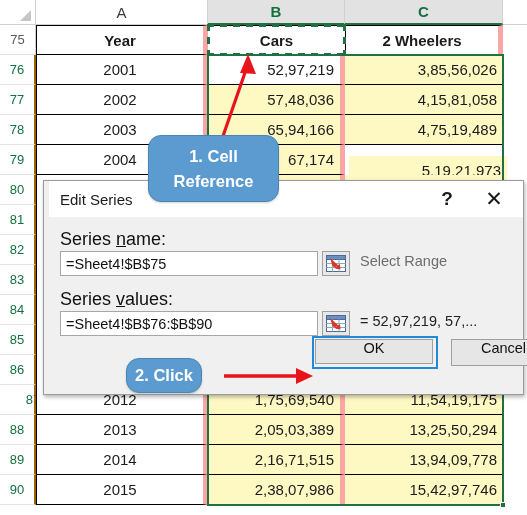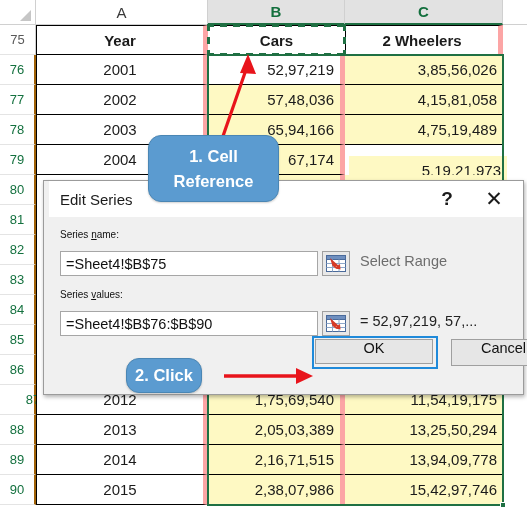--- a/index.html
+++ b/index.html
@@ -103,21 +103,21 @@
   }
   .tbbtn {
     position:absolute; top:0; height:36px; width:42px;
     display:flex; align-items:center; justify-content:center;
     color:#1b1b1b; cursor:default; background:transparent;
   }
   #helpbtn { right:55px; font-size:19px; font-weight:bold; }
   #closebtn { right:8px; font-size:21px; font-weight:300; }
 
   .fieldlabel {
-    position:absolute; font-size:10px; color:#111;
+    position:absolute; font-size:18px; color:#111;
   }
   .fieldlabel u { text-decoration:underline; }
 
   .inputwrap { position:absolute; height:25px; }
   .txtinput {
     position:absolute; left:0; top:0; width:258px; height:25px;
     background:#ffffff; border:1px solid #a6a6a6;
     font-size:14.5px; color:#111;
     display:flex; align-items:center; padding-left:5px;
     white-space:nowrap; overflow:hidden;

